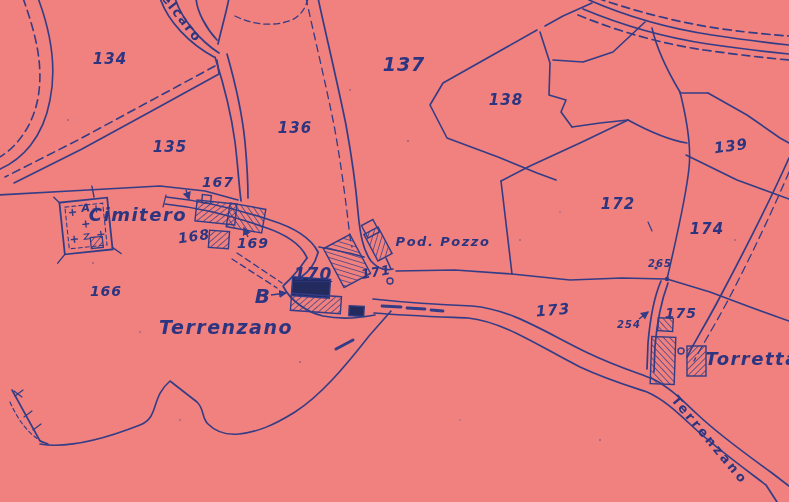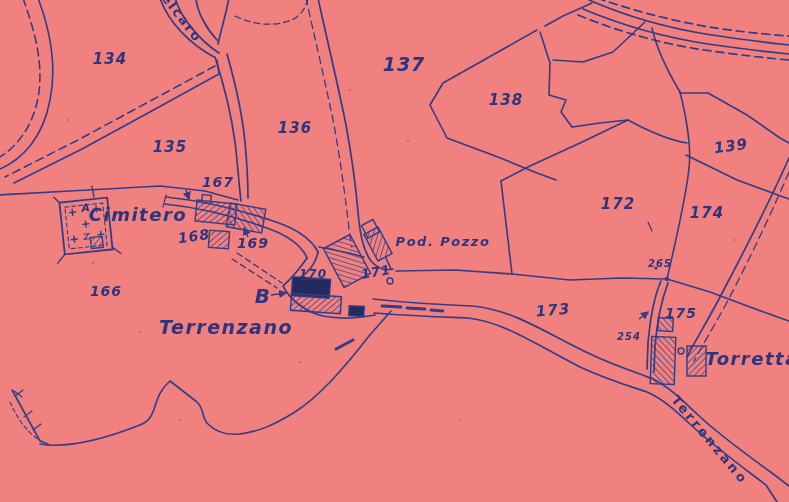--- a/index.html
+++ b/index.html
@@ -181,29 +181,29 @@
   <div class="lbl" style="left:110px;top:59px;font-size:15px;">134</div>
   <div class="lbl" style="left:170px;top:147px;font-size:15px;">135</div>
   <div class="lbl" style="left:295px;top:128px;font-size:15px;">136</div>
   <div class="lbl" style="left:404px;top:64px;font-size:19px;text-align:right;">137</div>
   <div class="lbl" style="left:506px;top:100px;font-size:15px;">138</div>
   <div class="lbl" style="left:731px;top:146px;font-size:15px;transform:translate(-50%,-50%) rotate(-8deg);">139</div>
   <div class="lbl" style="left:106px;top:291px;font-size:14px;">166</div>
   <div class="lbl" style="left:186px;top:182px;font-size:14px;margin-left:32px;">167</div>
   <div class="lbl" style="left:194px;top:236px;font-size:14px;transform:translate(-50%,-50%) rotate(-8deg);">168</div>
   <div class="lbl" style="left:253px;top:243px;font-size:14px;">169</div>
-  <div class="lbl" style="left:313px;top:274px;font-size:12px;text-decoration:underline;">170</div>
+  <div class="lbl" style="left:313px;top:274px;font-size:17px;text-decoration:underline;">170</div>
   <div class="lbl" style="left:376px;top:272px;font-size:13px;transform:translate(-50%,-50%) rotate(-10deg);">171</div>
   <div class="lbl" style="left:602px;top:204px;font-size:15px;margin-left:16px;">172</div>
   <div class="lbl" style="left:553px;top:310px;font-size:15px;transform:translate(-50%,-50%) rotate(-5deg);">173</div>
-  <div class="lbl" style="left:707px;top:213px;font-size:15px;">174</div>
+  <div class="lbl" style="left:707px;top:229px;font-size:15px;">174</div>
   <div class="lbl" style="left:681px;top:313px;font-size:14px;">175</div>
 
   <div class="lbl" style="left:644px;top:263px;font-size:10px;margin-left:16px;">265</div>
-  <div class="lbl" style="left:629px;top:336px;font-size:10px;">254</div>
+  <div class="lbl" style="left:629px;top:324px;font-size:10px;">254</div>
 
   <div class="lbl place" style="left:138px;top:214px;font-size:18px;">Cimitero</div>
   <div class="lbl place" style="left:226px;top:327px;font-size:19px;">Terrenzano</div>
   <div class="lbl place" style="left:443px;top:241px;font-size:13px;">Pod. Pozzo</div>
   <div class="lbl place" style="left:752px;top:358px;font-size:18px;">Torretta</div>
   <div class="lbl place" style="left:263px;top:296px;font-size:20px;">B</div>
   <div class="lbl" style="left:86px;top:208px;font-size:11px;transform:translate(-50%,-50%) rotate(-6deg);">A</div>
 
   <div class="lbl roadname" style="left:182px;top:18px;font-size:13px;transform:translate(-50%,-50%) rotate(52deg);letter-spacing:2px;">elcaro</div>
   <div class="lbl roadname" style="left:710px;top:440px;font-size:13px;transform:translate(-50%,-50%) rotate(50deg);">Terrenzano</div>

